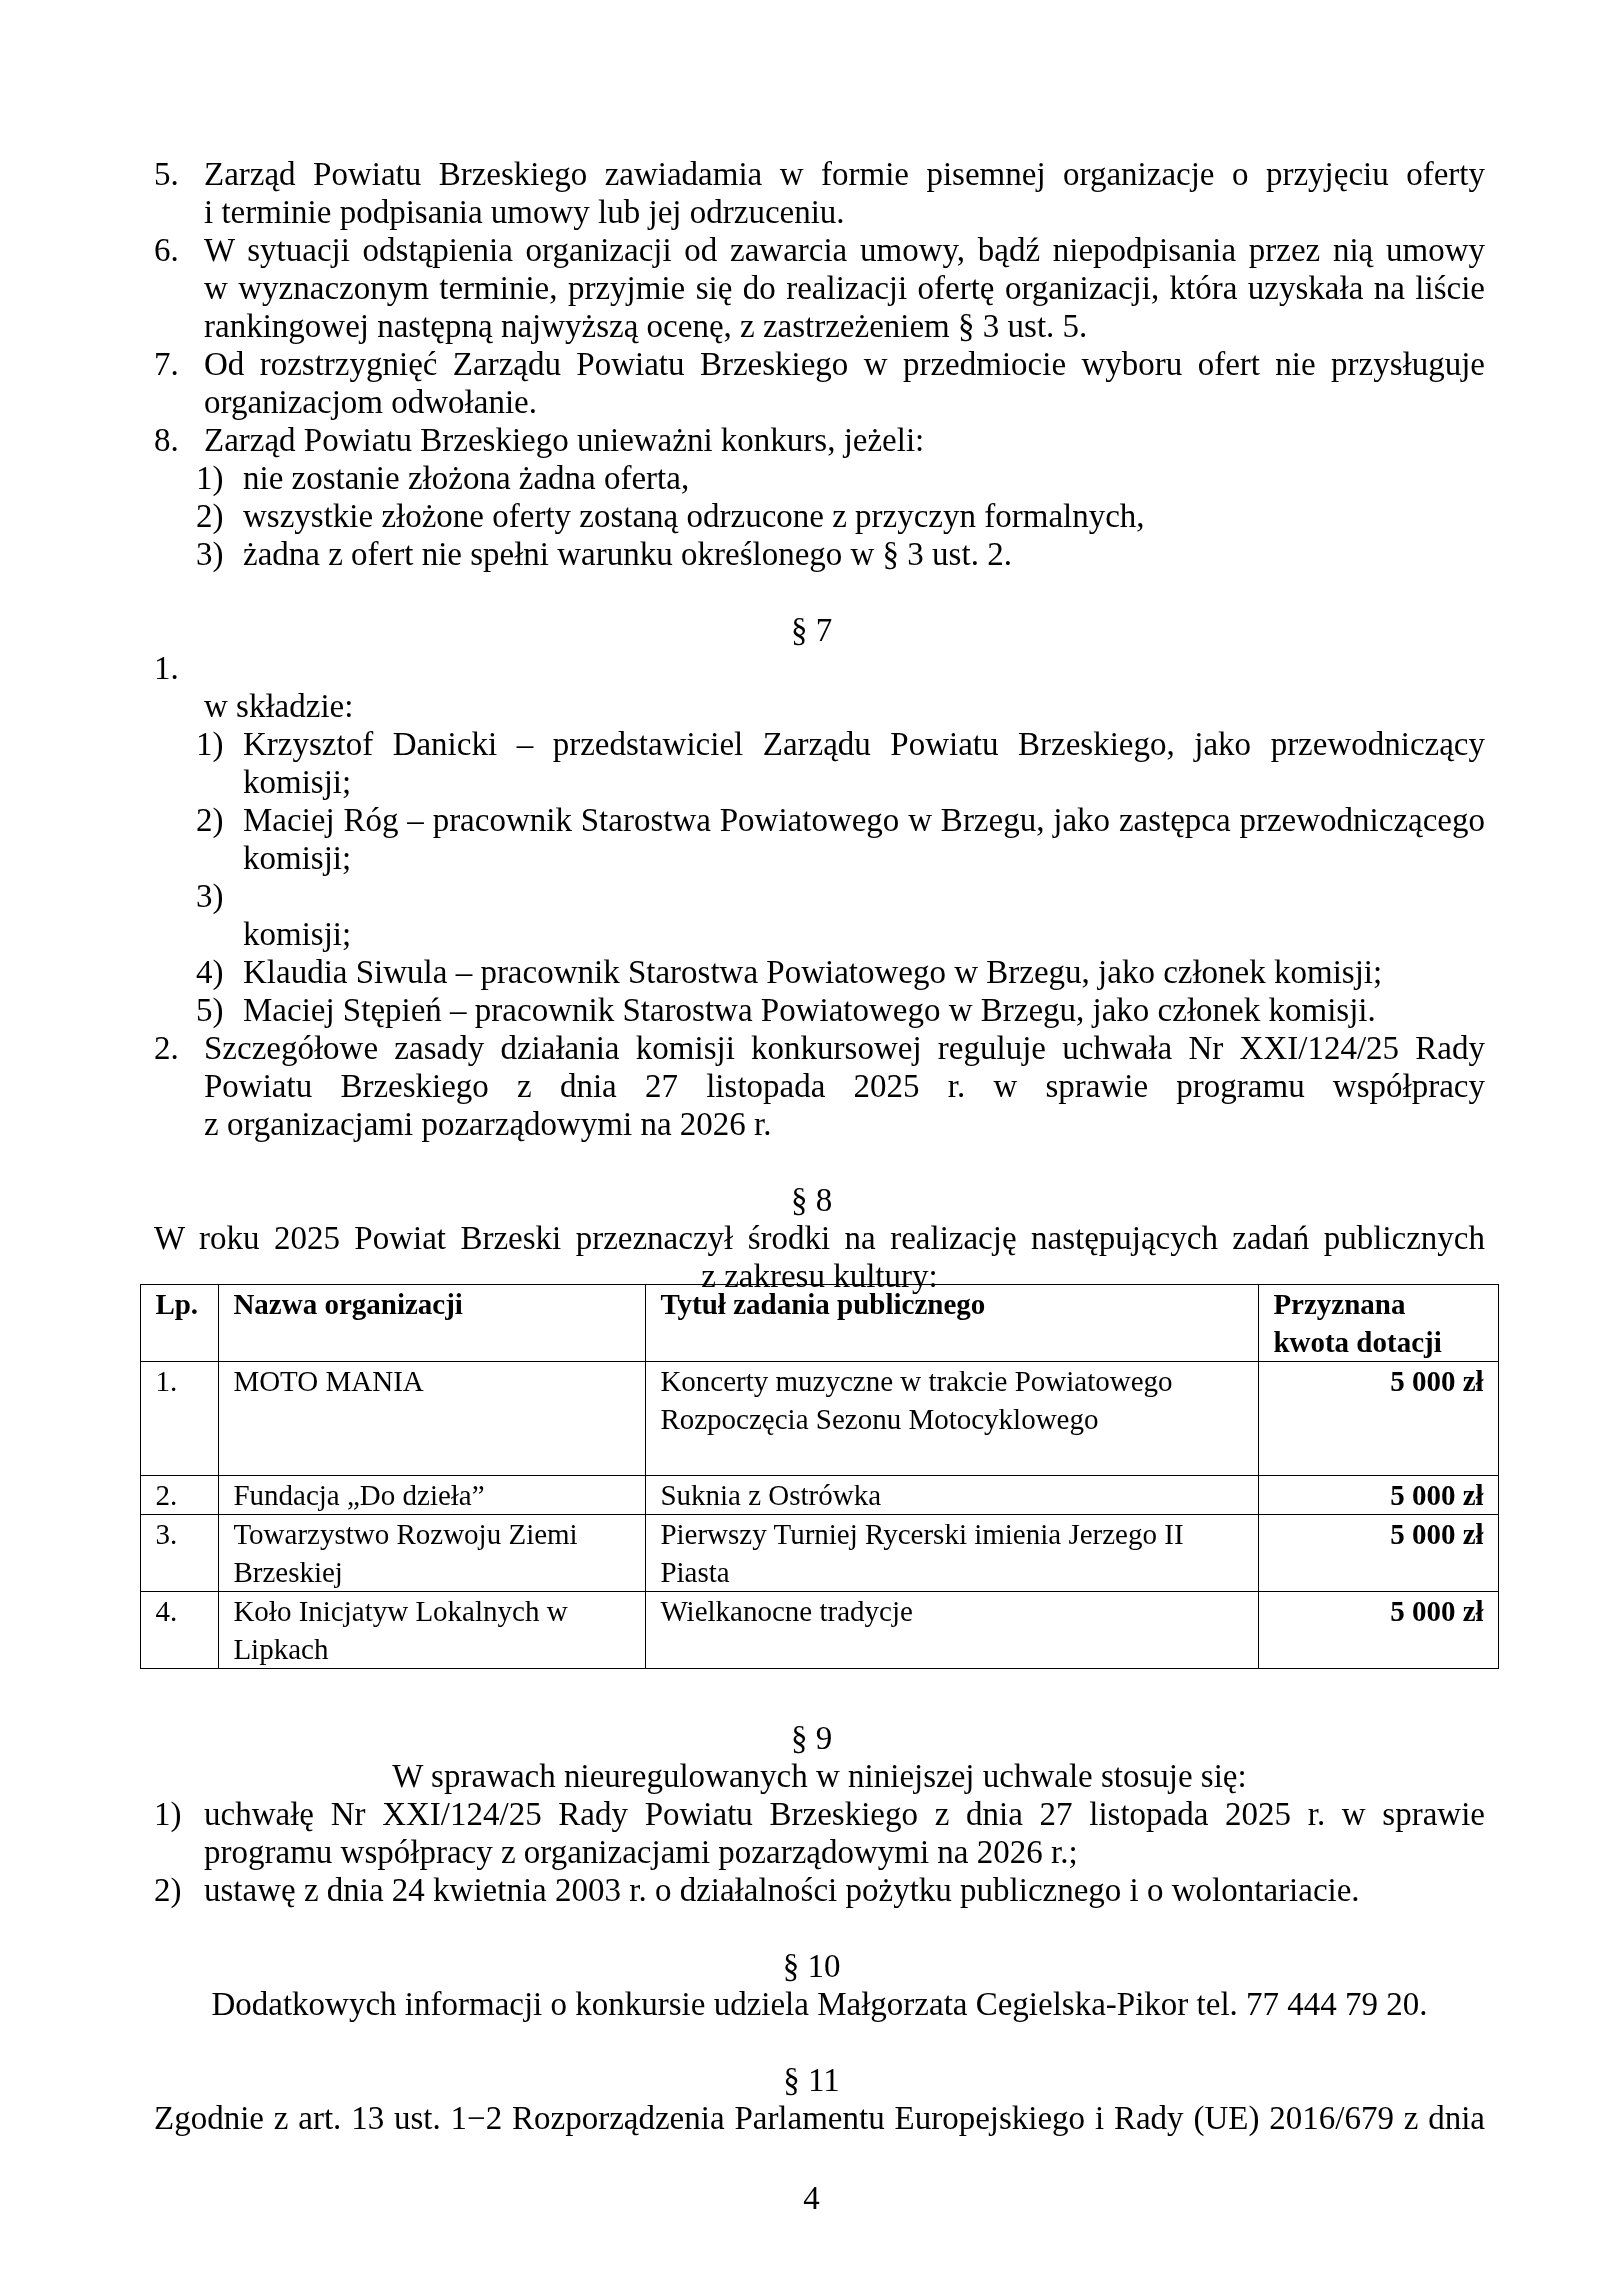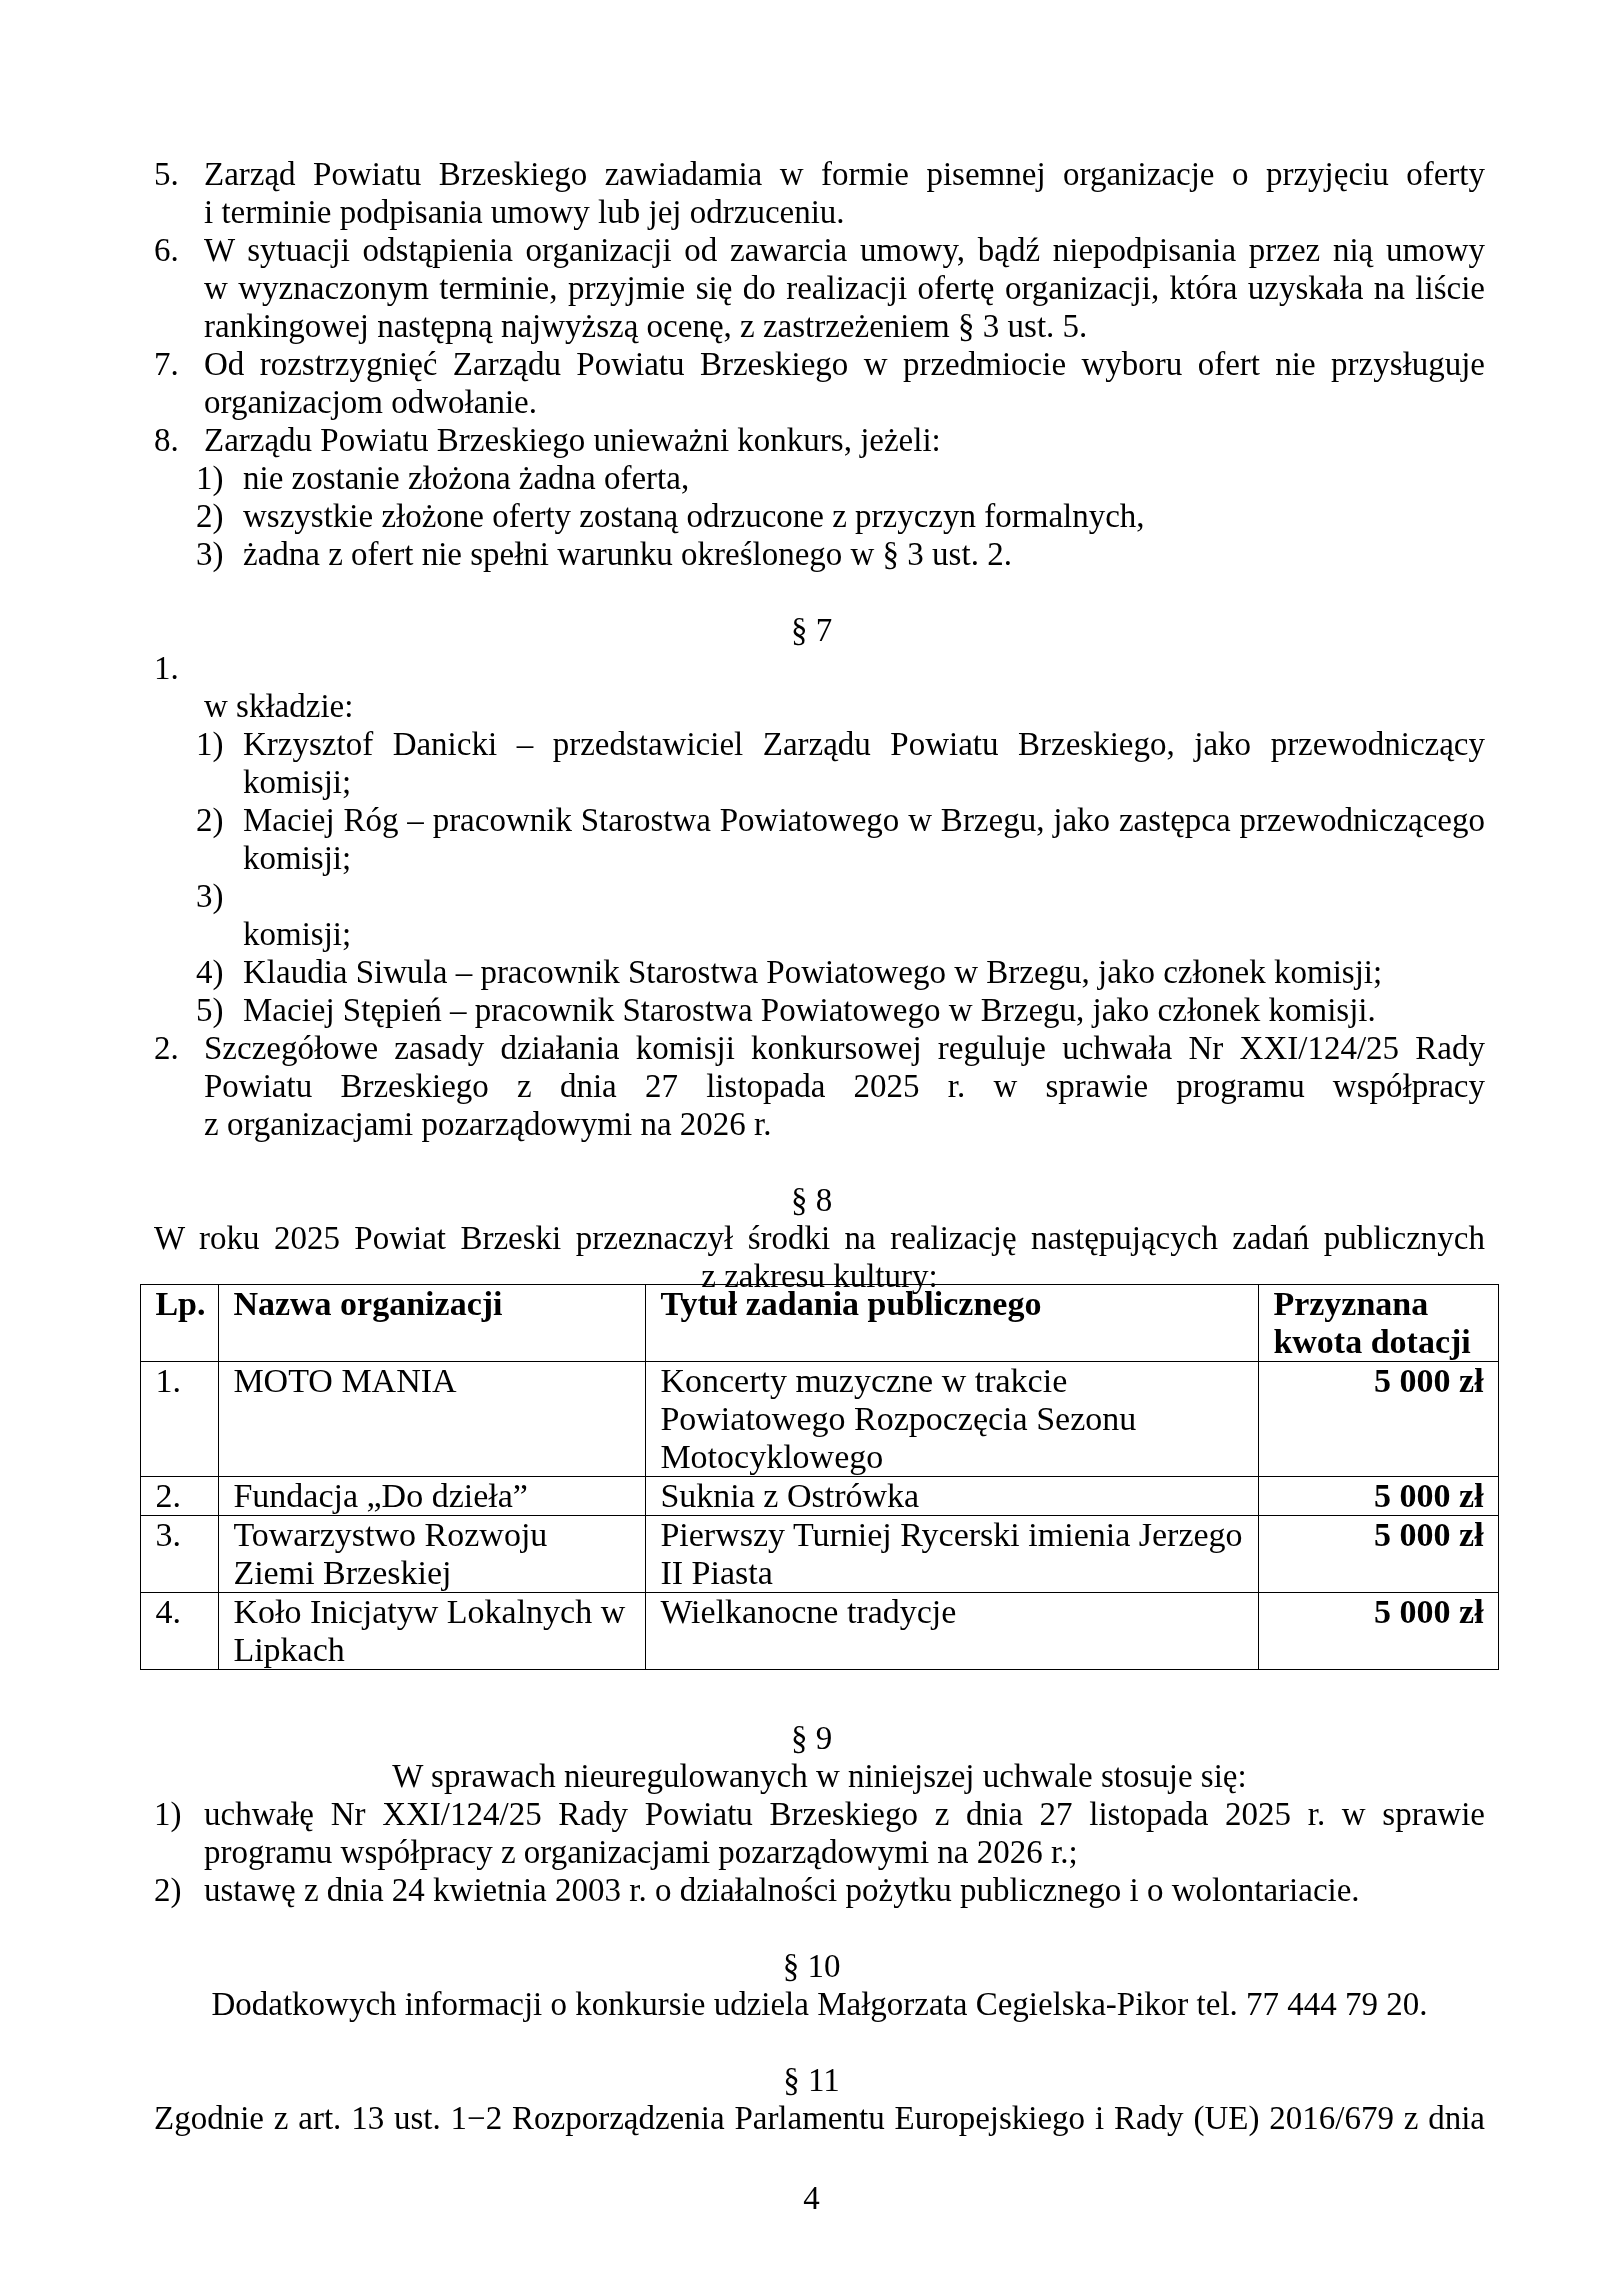--- a/index.html
+++ b/index.html
@@ -12,21 +12,21 @@
   .ln .txt.j { text-align: justify; text-align-last: justify; white-space: normal; overflow: hidden; height: 38px; }
   .center { text-align: center; position: absolute; left: 0; right: 0; top: 0; }
   
   .n-l1 { left: 154px; }
   .t-l1 { left: 204px; right: 138px; }   
   .n-l2 { left: 196px; }
   .t-l2 { left: 243px; right: 138px; }
   .t-plain { left: 154px; right: 138px; text-align: center; }
   
   table.grants { position: absolute; left: 140px; top: 1284px; width: 1358px; border-collapse: collapse;
-                 font-size: 34px; line-height: 38px; table-layout: fixed; }
+                 font-size: 29px; line-height: 38px; table-layout: fixed; }
   table.grants td, table.grants th { border: 1.3px solid #000; vertical-align: top; padding: 0 14.4px; text-align: left; }
   table.grants th { font-weight: bold; }
   table.grants td.amt { font-weight: bold; text-align: right; }
   .page-num { position: absolute; left: 0; right: 0; top: 2179px; text-align: center; font-size: 33px; line-height: 38px; }
 </style>
 </head>
 <body>
 
 <div class="seg" style="top:155px;">
 
@@ -52,21 +52,21 @@
   <div class="ln">
     <span class="num n-l1">7.</span>
     <span class="txt j t-l1">Od rozstrzygnięć Zarządu Powiatu Brzeskiego w przedmiocie wyboru ofert nie przysługuje</span>
   </div>
   <div class="ln">
     <span class="txt t-l1">organizacjom odwołanie.</span>
   </div>
 
   <div class="ln">
     <span class="num n-l1">8.</span>
-    <span class="txt t-l1">Zarządu Powiatu Brzeskiego unieważni konkurs, jeżeli:</span>
+    <span class="txt t-l1">Zarząd Powiatu Brzeskiego unieważni konkurs, jeżeli:</span>
   </div>
   <div class="ln">
     <span class="num n-l2">1)</span>
     <span class="txt t-l2">nie zostanie złożona żadna oferta,</span>
   </div>
   <div class="ln">
     <span class="num n-l2">2)</span>
     <span class="txt t-l2">wszystkie złożone oferty zostaną odrzucone z przyczyn formalnych,</span>
   </div>
   <div class="ln">

